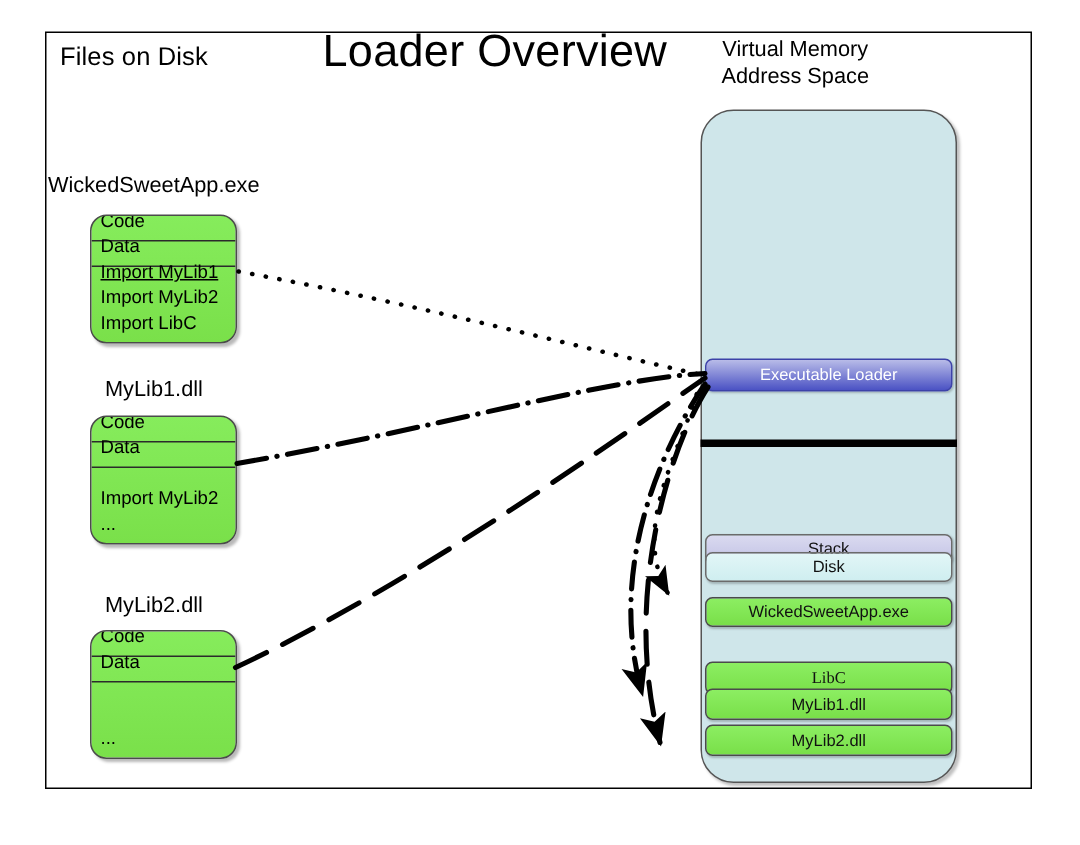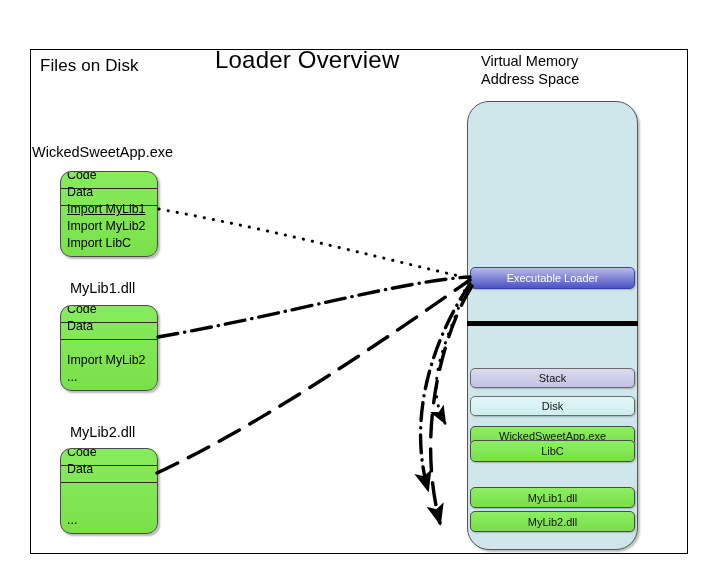--- a/index.html
+++ b/index.html
@@ -1,23 +1,23 @@
 <!DOCTYPE html>
 <html><head>
 <meta charset="utf-8">
 <style>
   html,body{margin:0;padding:0;background:#ffffff;}
   body{width:720px;height:563px;overflow:hidden;font-family:"Liberation Sans",sans-serif;color:#000;}
-  #stage{position:relative;width:720px;height:425px;margin-top:28px;}
+  #stage{position:relative;width:720px;height:425px;}
 
   .frame{position:absolute;left:30px;top:21px;width:658px;height:505px;border:1.6px solid #000;background:#fff;box-sizing:border-box;}
 
   .hdr-left{position:absolute;left:40px;top:28px;font-size:17px;letter-spacing:0.1px;}
-  .hdr-title{position:absolute;left:215px;top:18px;font-size:24px;letter-spacing:0.2px;}
-  .hdr-right{position:absolute;left:481px;top:24px;font-size:14.5px;line-height:18px;}
+  .hdr-title{position:absolute;left:215px;top:18px;font-size:30px;letter-spacing:0.2px;}
+  .hdr-right{position:absolute;left:481px;top:24px;font-size:14.5px;line-height:18px;text-align:center;}
 
   
   .filegroup{position:absolute;}
   .filelabel{position:absolute;font-size:14.5px;white-space:nowrap;}
   .filebox{position:absolute;box-sizing:border-box;background:#7ae44e;
            background:linear-gradient(#86ec5c,#7ae04a);
            border:1.3px solid #4b4b4b;border-radius:11px;
            box-shadow:2px 2px 2px rgba(0,0,0,0.28);overflow:hidden;}
   .frow{position:relative;box-sizing:border-box;font-size:12.4px;line-height:1;
         padding:2px 0 12px 6px;display:flex;align-items:center;}
@@ -91,24 +91,24 @@
   <div class="memcol"></div>
 
   <div class="memlabel" style="left:467px;top:80px;">Kernel</div>
 
   <div class="membar bar-loader" style="top:239px;height:22px;">Executable Loader</div>
 
   <div class="divider" style="top:293px;"></div>
 
   <div class="memlabel" style="left:467px;top:305px;">Userspace</div>
 
-  <div class="membar bar-stack" style="top:340px;height:20px;">Stack</div>
+  <div class="membar bar-stack" style="top:356px;height:20px;">Stack</div>
   <div class="membar bar-heap" style="top:368px;height:20px;">Disk</div>
   <div class="membar bar-green" style="top:398px;height:20px;">WickedSweetApp.exe</div>
-  <div class="membar bar-green" style="top:412px;height:22px;">LibC</div>
+  <div class="membar bar-green" style="top:441px;height:22px;font-family:Liberation Serif, serif;">LibC</div>
   <div class="membar bar-green" style="top:459px;height:21px;">MyLib1.dll</div>
   <div class="membar bar-green" style="top:483px;height:21px;">MyLib2.dll</div>
 
   <svg class="overlay" viewBox="0 0 720 563">
     <defs>
       <marker id="ar" markerWidth="7" markerHeight="7" refX="5.6" refY="3" orient="auto">
         <path d="M0,0.4 L6.4,3 L0,5.6 L1.4,3 Z" fill="#000"></path>
       </marker>
     </defs>
 

